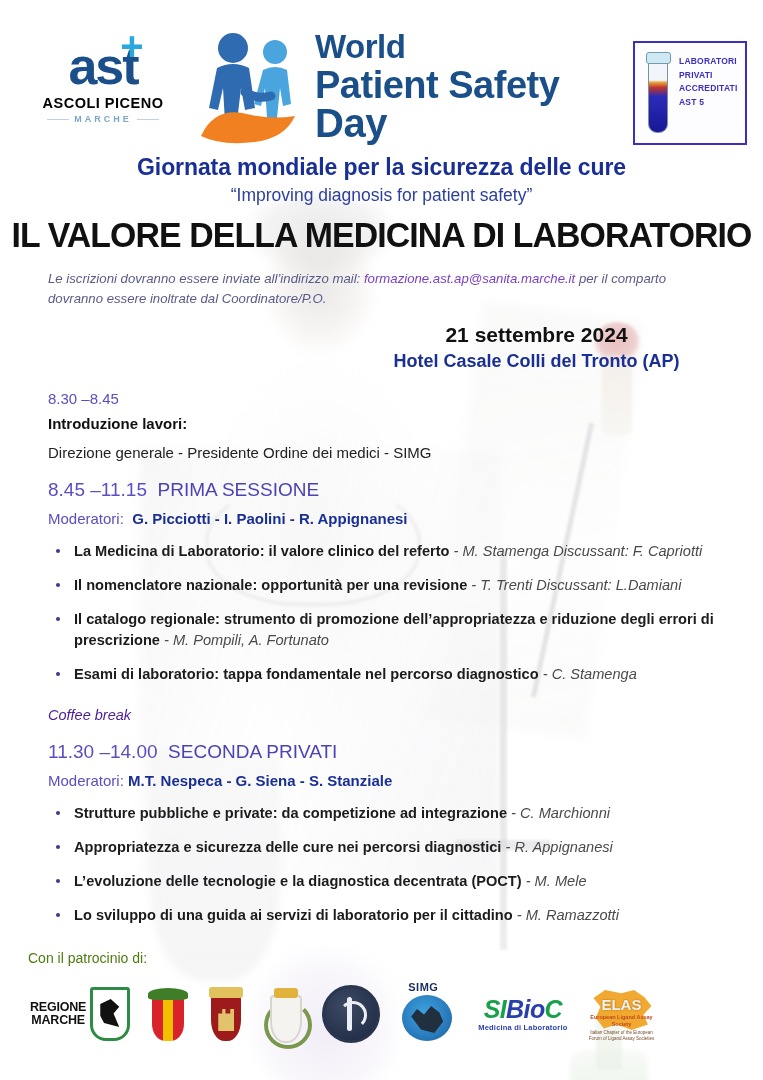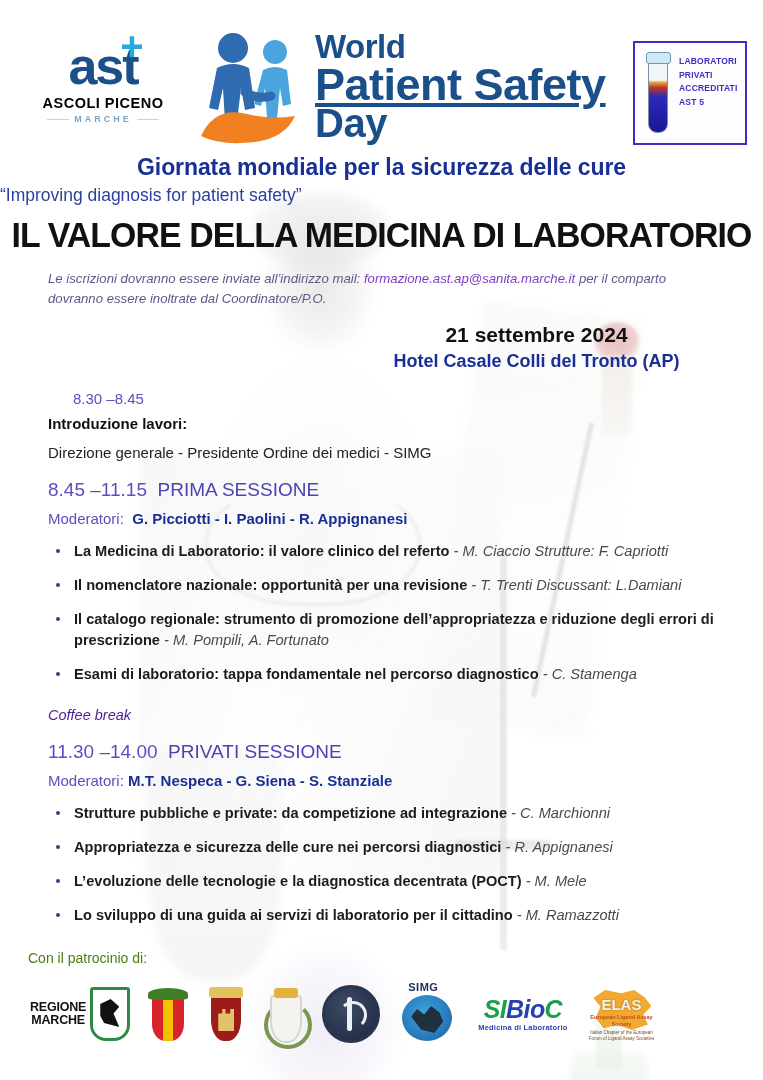--- a/index.html
+++ b/index.html
@@ -133,21 +133,21 @@
 
   .wpsd{
     position:absolute;left:193px;top:20px;width:420px;height:130px;
   }
   .wpsd-text{
     position:absolute;left:122px;top:8px;
     color:#1a4f8a;font-weight:bold;font-size:40px;line-height:38px;
     letter-spacing:-.5px;
   }
   .wpsd-text .l1{display:block;font-size:33px;}
-  .wpsd-text .l2{display:block;font-size:45px;text-decoration:underline;}
+  .wpsd-text .l2{display:block;font-size:38px;}
   .wpsd-text .l3{display:block;font-size:40px;}
 
   
   .labbox{
     position:absolute;left:633px;top:41px;width:110px;height:100px;
     border:2px solid #3b2fbf;background:#fdfdff;
   }
   .labbox-text{
     position:absolute;left:44px;top:12px;
     color:#3b2fbf;font-weight:bold;font-size:8.5px;line-height:13.5px;
@@ -165,21 +165,21 @@
     position:absolute;left:0px;top:1px;width:23px;height:10px;
     border:1.5px solid #6f9bb5;border-radius:3px;background:#cfe9f2;
   }
 
   
   .sub-title{
     text-align:center;color:#1a2f96;font-weight:bold;font-size:23px;
     margin-top:2px;letter-spacing:-.1px;
   }
   .quote{
-    color:#2c3f9e;font-size:17.5px;margin-top:4px;
+    text-align:center;color:#2c3f9e;font-size:17.5px;margin-top:4px;
   }
   .main-title{
     text-align:center;color:#111111;font-weight:bold;font-size:34.5px;
     margin-top:10px;letter-spacing:-.9px;
     transform:scaleX(.98);
   }
   .notice{
     color:#5a5a8a;font-style:italic;font-size:13.2px;line-height:20px;
     margin:14px 48px 0 48px;
   }
@@ -191,21 +191,21 @@
   .date{
     color:#111111;font-weight:bold;font-size:21px;
   }
   .venue{
     color:#1a2f96;font-weight:bold;font-size:18px;margin-top:4px;
   }
 
   
   .program{margin:0 0 0 48px;width:690px;}
   .time{
-    color:#5b4ec0;font-size:15px;margin-top:18px;margin-left:25px;
+    color:#5b4ec0;font-size:15px;margin-top:18px;
   }
   .heading{
     color:#111111;font-weight:bold;font-size:15px;margin-top:8px;
   }
   .plain{
     color:#222222;font-size:15px;margin-top:12px;
   }
   .session-line{
     color:#5b4ec0;font-size:19px;margin-top:18px;
   }
@@ -454,40 +454,40 @@
       <div class="session-line">
         <span>8.45 –11.15</span>&nbsp;&nbsp;<span class="sess">PRIMA SESSIONE</span>
       </div>
       <div class="moderators">
         <span>Moderatori:</span>&nbsp;&nbsp;<b>G. Picciotti - I. Paolini - R. Appignanesi</b>
       </div>
 
       <ul class="talks">
         <li>
           <span>La Medicina di Laboratorio: il valore clinico del referto</span>
-          <span class="who">- M. Ciaccio Strutture: F. Capriotti</span>
+          <span class="who">- M. Stamenga Discussant: F. Capriotti</span>
         </li>
         <li>
           <span>Il nomenclatore nazionale: opportunità per una revisione</span>
           <span class="who">- T. Trenti  Discussant: L.Damiani</span>
         </li>
         <li>
           <span>Il catalogo regionale: strumento di promozione dell’appropriatezza e riduzione degli errori di prescrizione</span>
           <span class="who">- M. Pompili, A. Fortunato</span>
         </li>
         <li>
           <span>Esami di laboratorio: tappa fondamentale nel percorso diagnostico</span>
           <span class="who">- C. Stamenga</span>
         </li>
       </ul>
 
       <div class="coffee">Coffee break</div>
 
       <div class="session-line">
-        <span>11.30 –14.00</span>&nbsp;&nbsp;<span class="sess">PRIVATI SESSIONE</span>
+        <span>11.30 –14.00</span>&nbsp;&nbsp;<span class="sess">SECONDA PRIVATI</span>
       </div>
       <div class="moderators">
         <span>Moderatori:</span>&nbsp;<b>M.T. Nespeca - G. Siena - S. Stanziale</b>
       </div>
 
       <ul class="talks">
         <li>
           <span>Strutture pubbliche e private: da competizione ad integrazione</span>
           <span class="who">- C. Marchionni</span>
         </li>

